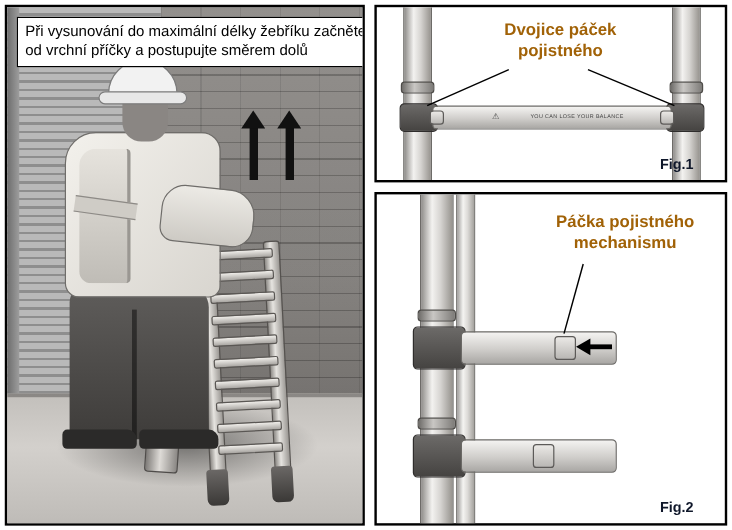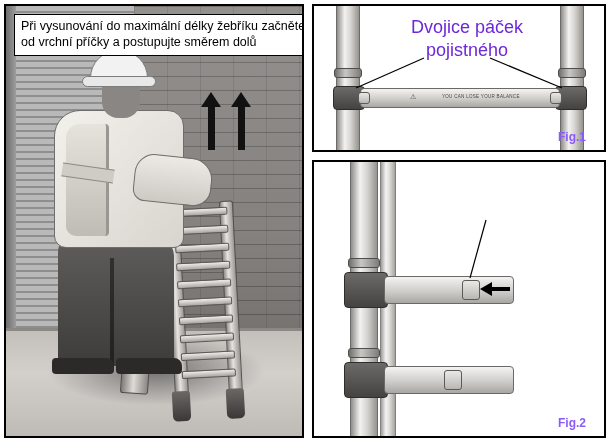--- a/index.html
+++ b/index.html
@@ -279,25 +279,25 @@
   #fig2-panel {
     left: 312px;
     top: 160px;
     width: 294px;
     height: 278px;
     background: #ffffff;
   }
 
   .fig-label {
     position: absolute;
-    right: 18px;
+    right: 26px;
     bottom: 6px;
     font-size: 12px;
     font-weight: bold;
-    color: #8b5cf6;
+    color: #0f172a;
   }
 
   
   .tube-v {
     position: absolute;
     background: linear-gradient(to right, #8f8d8a 0%, #f3f2f0 35%, #d6d4d1 62%, #97948f 100%);
     border-left: 1px solid #6d6b68;
     border-right: 1px solid #6d6b68;
   }
   .tube-cap {
@@ -320,24 +320,25 @@
   }
   .warn-text {
     position: absolute;
     font-size: 4.5px;
     letter-spacing: .3px;
     color: #444;
     white-space: nowrap;
   }
   .callout-label {
     position: absolute;
-    font-size: 18px;
+    font-size: 14px;
     line-height: 1.25;
-    color: #6d28d9;
+    color: #a16207;
     text-align: center;
+    font-weight: bold;
   }
 
   .lever-tab {
     position: absolute;
     background: linear-gradient(to bottom, #ebe9e6, #b9b7b4);
     border: 1px solid #5c5a58;
     border-radius: 3px;
   }
   .lock-text {
     position: absolute;
@@ -465,20 +466,21 @@
       <g>
         <rect x="174" y="125" width="22" height="4" fill="#000"></rect>
         <polygon points="166,127 178,120 178,134" fill="#000"></polygon>
       </g>
     </svg>
 
     <div class="lock-block" style="left:30px; top:200px; width:42px; height:34px;"></div>
     <div class="rung-bar" style="left:70px; top:204px; width:128px; height:26px;"></div>
     <div class="lever-tab" style="left:130px; top:208px; width:16px; height:18px;"></div>
 
+    <div class="callout-label" style="left:132px; top:14px; width:150px;">Páčka pojistného mechanismu</div>
 
     <svg class="svg-layer">
       <line x1="172" y1="58" x2="156" y2="116" stroke="#000" stroke-width="1.2"></line>
     </svg>
 
     <div class="fig-label">Fig.2</div>
   </div>
 
 </div>
 

